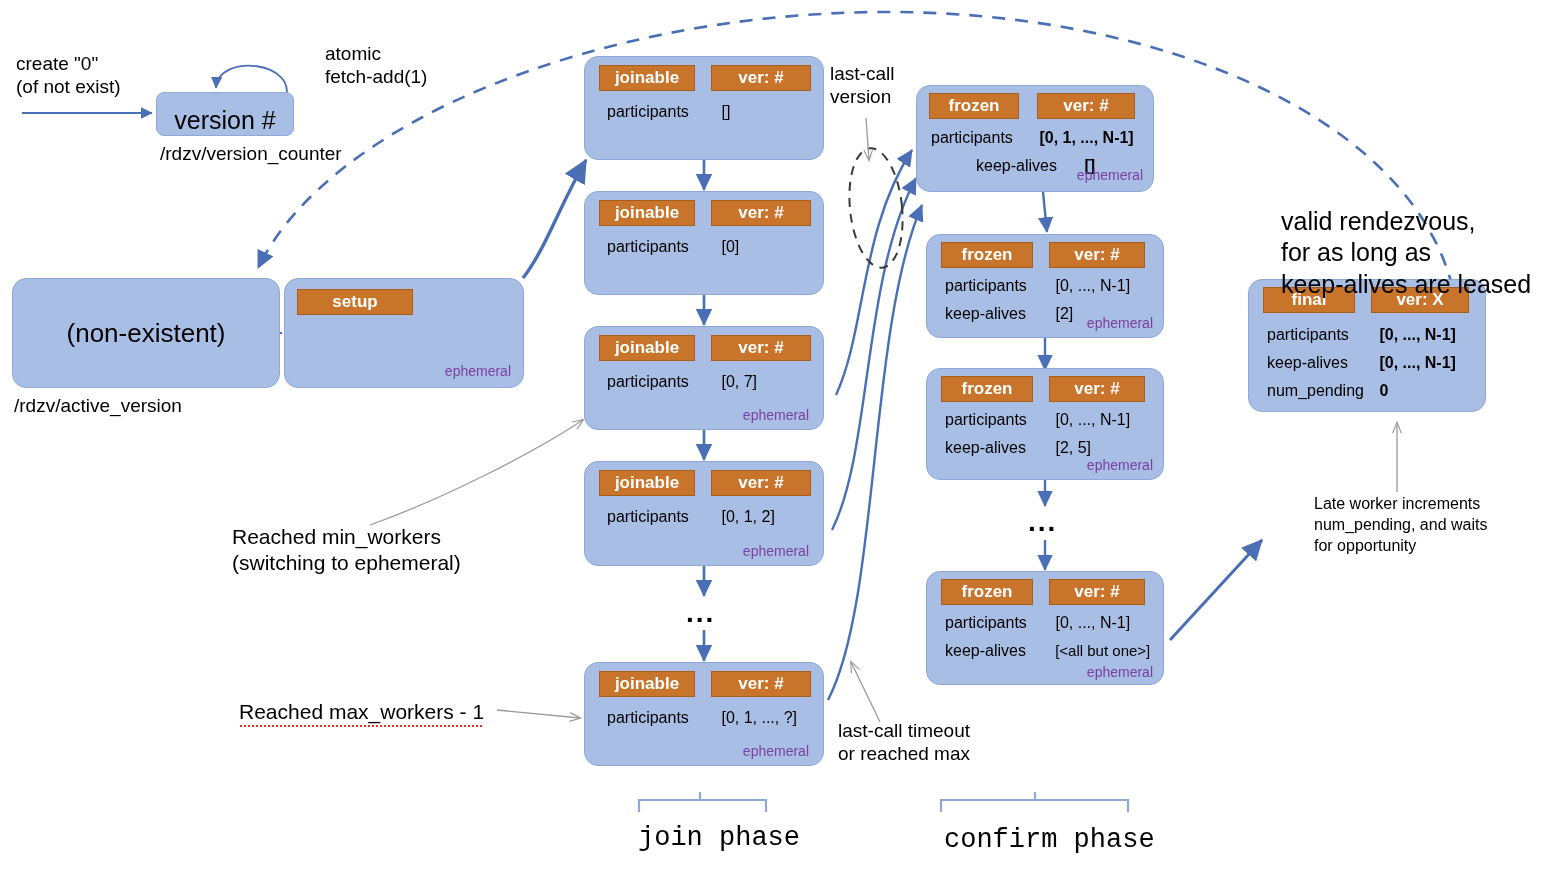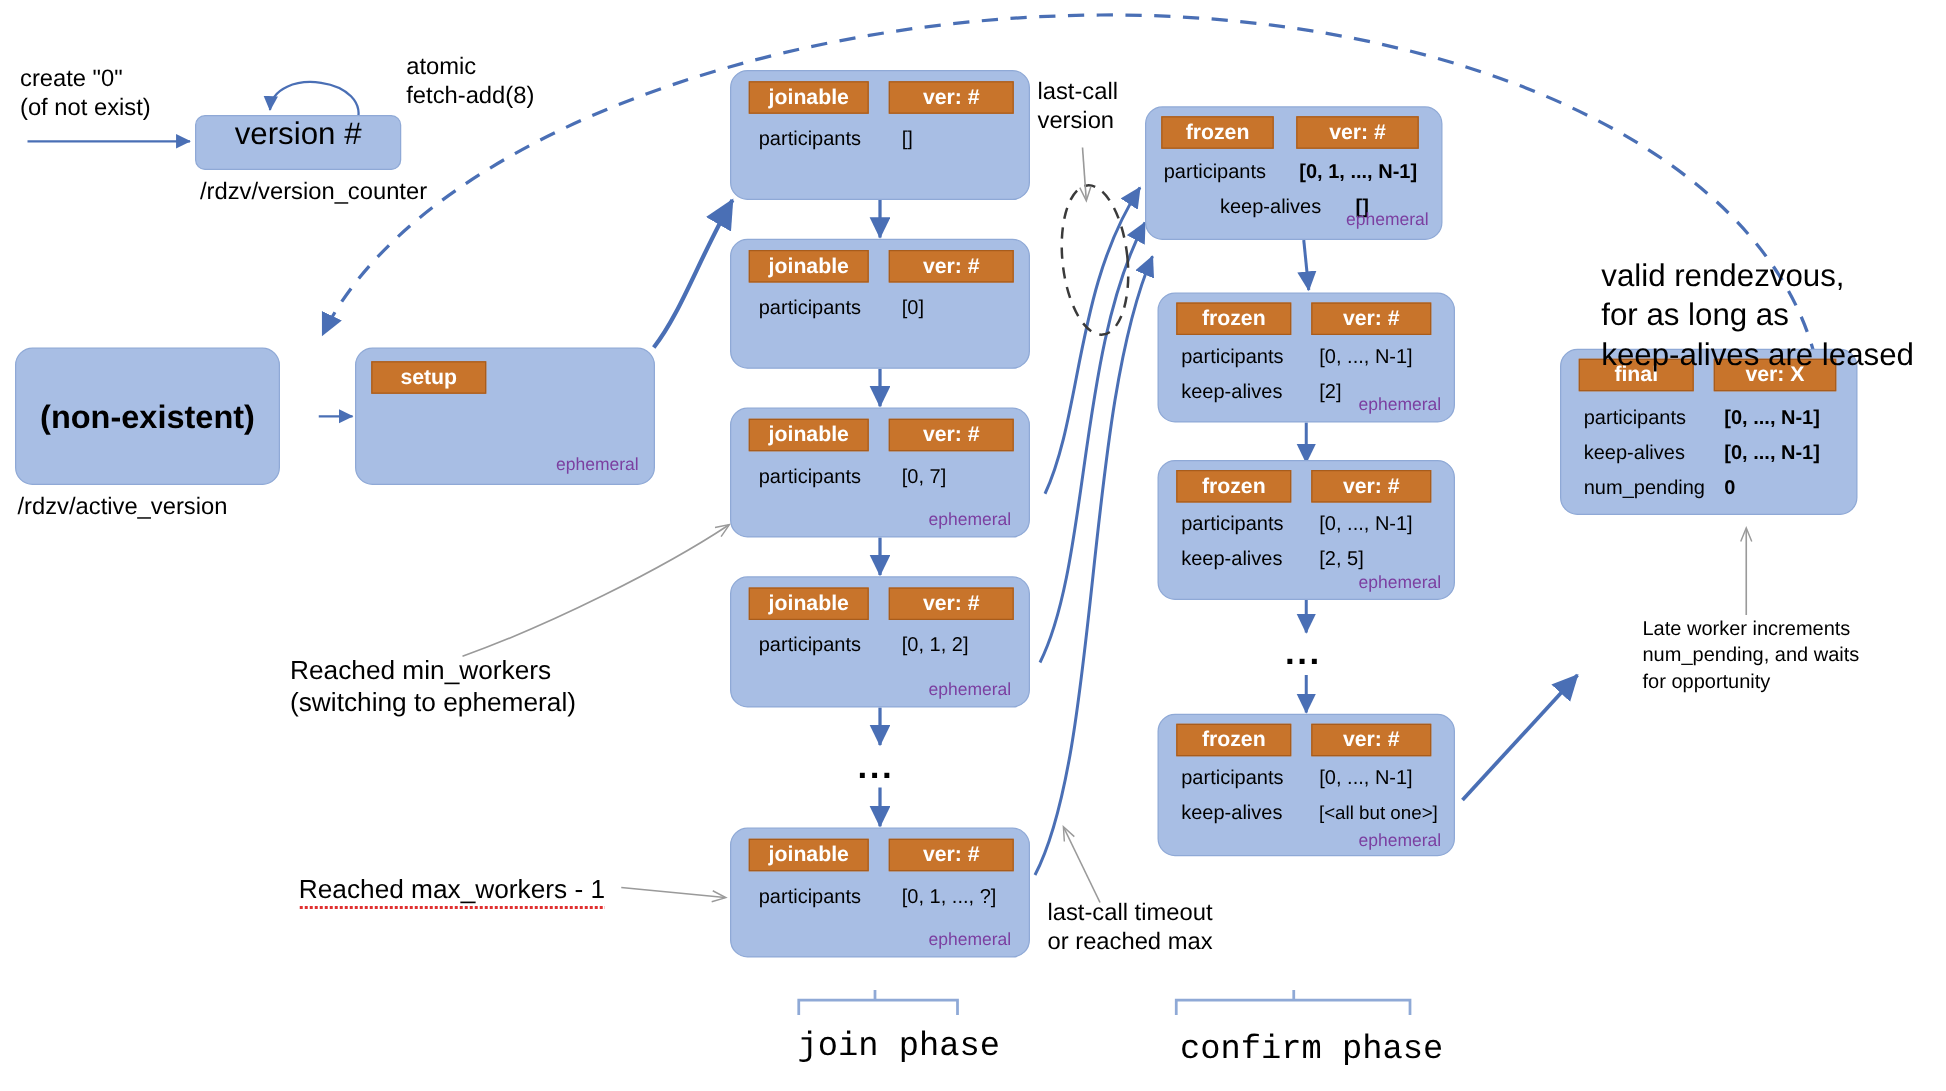--- a/index.html
+++ b/index.html
@@ -88,36 +88,36 @@
     <path d="M497,710 L580,718" stroke="#9a9a9a" stroke-width="1.3" fill="none" marker-end="url(#ahG)"></path>
     <path d="M880,722 L851,662" stroke="#9a9a9a" stroke-width="1.3" fill="none" marker-end="url(#ahG)"></path>
     <path d="M1397,492 L1397,423" stroke="#9a9a9a" stroke-width="1.3" fill="none" marker-end="url(#ahG)"></path>
 
     <path d="M639,812 L639,800 L700,800 L700,792 L700,800 L766,800 L766,812" stroke="#8fa9d6" stroke-width="2.2" fill="none"></path>
     <path d="M941,812 L941,800 L1035,800 L1035,792 L1035,800 L1128,800 L1128,812" stroke="#8fa9d6" stroke-width="2.2" fill="none"></path>
   </svg>
 
   <div class="lbl" style="left:16px;top:52px;">create "0"
 (of not exist)</div>
-  <div class="node" style="left:156px;top:92px;width:165px;height:44px;border-radius:8px;
-       display:flex;align-items:flex-start;justify-content:center;font-size:25px;">
+  <div class="node" style="left:156px;top:92px;width:138px;height:44px;border-radius:8px;
+       display:flex;align-items:flex-end;justify-content:center;font-size:25px;">
     <span>version #</span>
   </div>
   <div class="lbl" style="left:160px;top:142px;">/rdzv/version_counter</div>
   <div class="lbl" style="left:325px;top:42px;">atomic
-fetch-add(8)</div>
-
-  <div class="node" style="left:12px;top:278px;width:212px;height:110px;
-       display:flex;align-items:center;justify-content:center;font-weight:bold;">
+fetch-add(1)</div>
+
+  <div class="node" style="left:12px;top:278px;width:268px;height:110px;
+       display:flex;align-items:center;justify-content:center;">
     <span style="font-size:26px;">(non-existent)</span>
   </div>
   <div class="lbl" style="left:14px;top:394px;">/rdzv/active_version</div>
 
   <div class="node" style="left:284px;top:278px;width:240px;height:110px;">
-    <div class="hdr" style="left:12px;top:10px;width:92px;">setup</div>
+    <div class="hdr" style="left:12px;top:10px;width:116px;">setup</div>
     <div class="eph" style="right:12px;bottom:8px;">ephemeral</div>
   </div>
 
   <div class="node" style="left:584px;top:56px;width:240px;height:104px;">
     <div class="hdr" style="left:14px;top:8px;width:96px;">joinable</div>
     <div class="hdr" style="left:126px;top:8px;width:100px;">ver: #</div>
     <div class="row" style="left:22px;top:46px;">
       <span class="k" style="width:110px;">participants</span>
       <span class="v">[]</span>
     </div>

